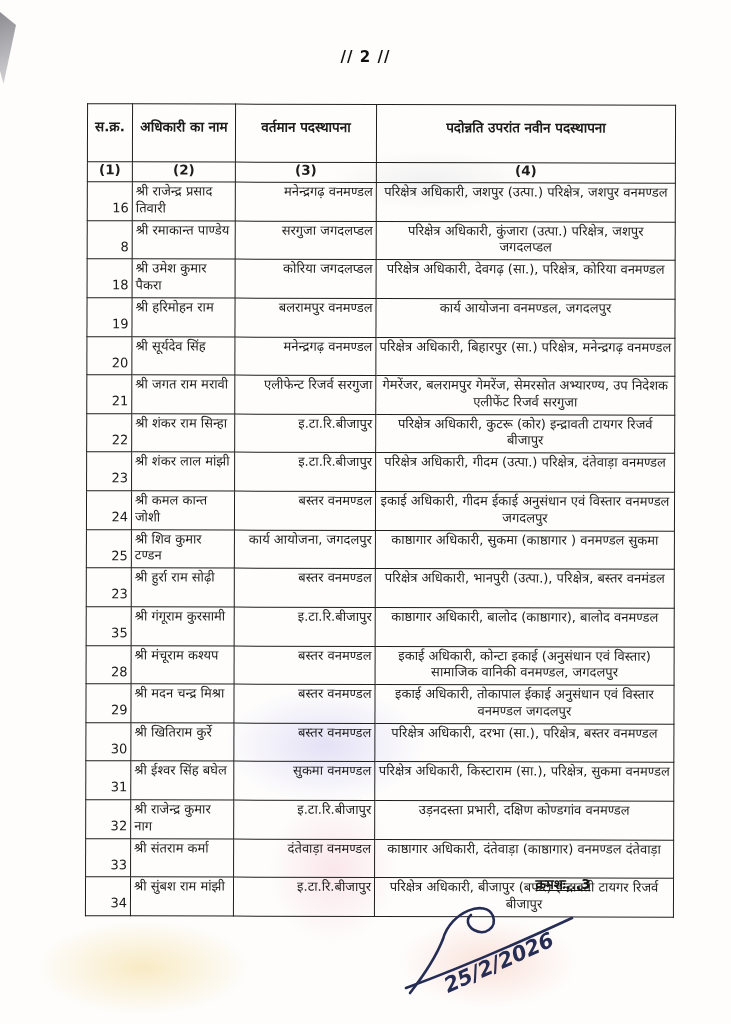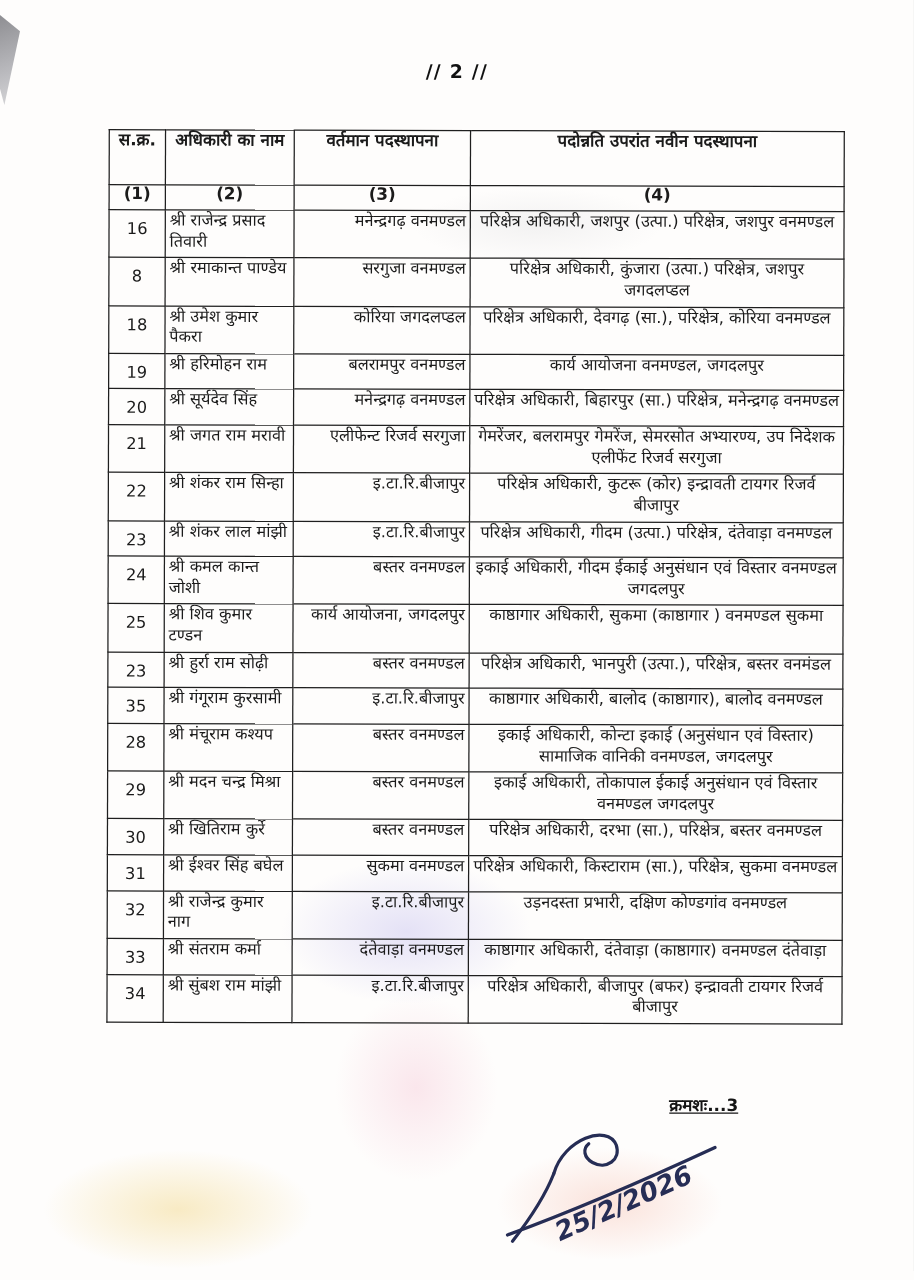--- a/index.html
+++ b/index.html
@@ -28,28 +28,28 @@
     transform:rotate(0.15deg);
     font-size:13px;line-height:1.28;
   }
   .doc-table th,.doc-table td{
     border:1.6px solid #1f1f1f;
     padding:1px 3px 3px 3px;
     vertical-align:top;
     word-wrap:break-word;
   }
   .doc-table thead th{font-weight:bold;text-align:center;font-size:13.5px;}
-  .head-row th{padding-top:0;height:40px;}
+  .head-row th{padding-top:14px;height:40px;}
   .num-row th{padding:0 0 2px 0;height:17px;font-size:13px;line-height:1.1;}
   .col-sno{width:38px;text-align:center;}
   .col-name{width:96px;text-align:left;margin-top:32px;}
   .col-current{width:134px;text-align:right;}
   .col-new_posting{width:292px;text-align:center;}
   tbody td{min-height:20px;}
-  tbody td.col-sno{padding-top:8px;}
+  tbody td.col-sno{padding-top:18px;text-align:right;}
   .continuation{
     position:absolute;left:468px;top:875px;width:190px;text-align:center;
     font-weight:bold;font-size:13.5px;color:#151515;text-decoration:underline;
   }
   .signature-svg{position:absolute;left:396px;top:891px;}
   
   .smudge{position:absolute;border-radius:50%;pointer-events:none;}
   .smudge-lavender{left:225px;top:688px;width:200px;height:115px;
     background:radial-gradient(closest-side,rgba(186,180,236,0.38),rgba(186,180,236,0));}
   .smudge-pink-mid{left:268px;top:795px;width:130px;height:150px;
@@ -94,21 +94,21 @@
     <tbody id="table-body">
         <tr>
           <td class="col-sno">16</td>
           <td class="col-name">श्री राजेन्द्र प्रसाद तिवारी</td>
           <td class="col-current">मनेन्द्रगढ़ वनमण्डल</td>
           <td class="col-new_posting">परिक्षेत्र अधिकारी, जशपुर (उत्पा.) परिक्षेत्र, जशपुर वनमण्डल</td>
         </tr>
         <tr>
           <td class="col-sno">8</td>
           <td class="col-name">श्री रमाकान्त पाण्डेय</td>
-          <td class="col-current">सरगुजा वनमण्डल</td>
+          <td class="col-current">सरगुजा जगदलप्डल</td>
           <td class="col-new_posting">परिक्षेत्र अधिकारी, कुंजारा (उत्पा.) परिक्षेत्र, जशपुर जगदलप्डल</td>
         </tr>
         <tr>
           <td class="col-sno">18</td>
           <td class="col-name">श्री उमेश कुमार पैकरा</td>
           <td class="col-current">कोरिया जगदलप्डल</td>
           <td class="col-new_posting">परिक्षेत्र अधिकारी, देवगढ़ (सा.), परिक्षेत्र, कोरिया वनमण्डल</td>
         </tr>
         <tr>
           <td class="col-sno">19</td>

